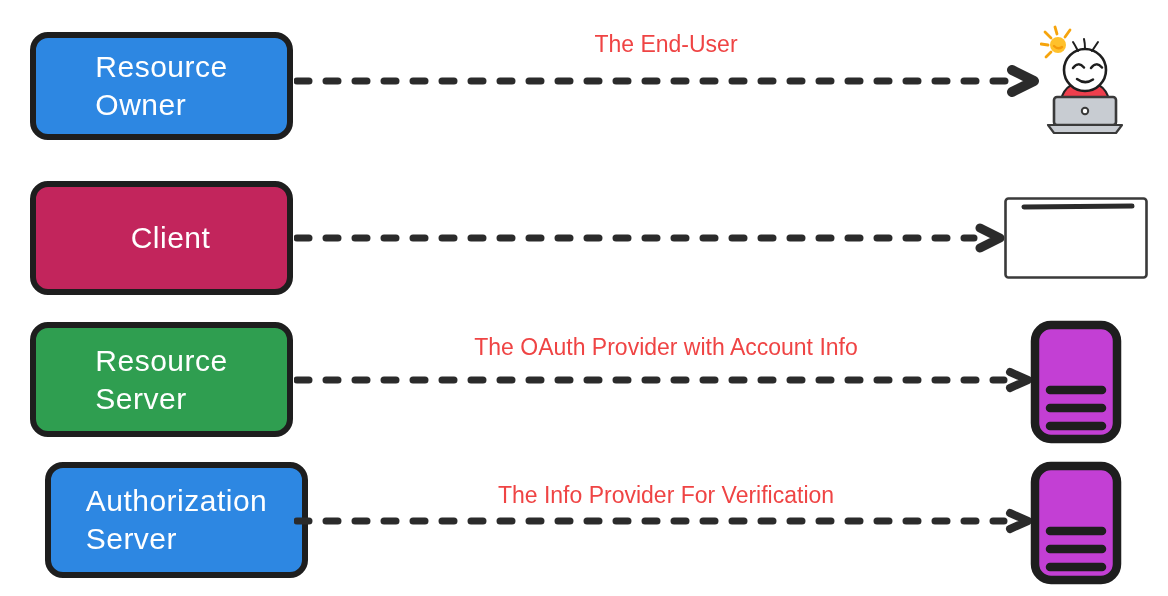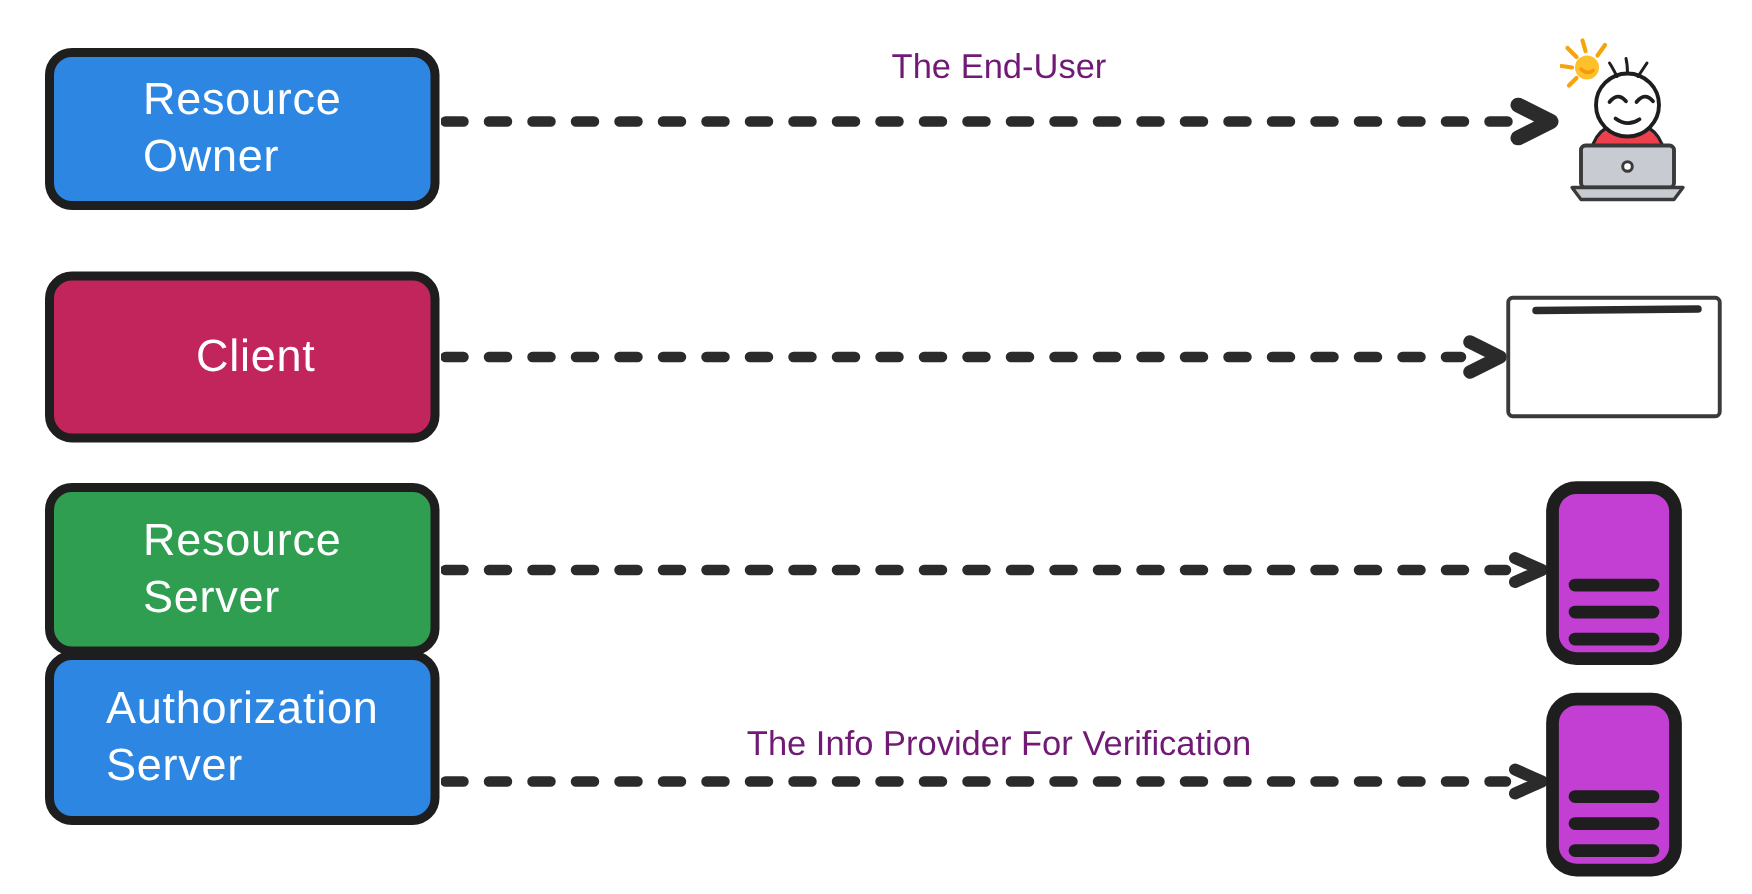--- a/index.html
+++ b/index.html
@@ -27,21 +27,21 @@
     font-size: 30px;
     line-height: 38px;
     white-space: pre-line;
     letter-spacing: 0.5px;
   }
   .arrow-label {
     position: absolute;
     left: 294px;
     width: 744px;
     text-align: center;
-    color: #701a75;
+    color: #ef4444;
     font-size: 23px;
     line-height: 26px;
   }
   .arrow-svg, .icon-svg { position: absolute; display: block; }
 </style>
 </head>
 <body>
 
 <div class="canvas">
 
@@ -106,36 +106,37 @@
   <svg class="icon-svg" style="left:1003px;top:195px" width="146" height="86" viewBox="0 0 146 86">
     <rect x="2.5" y="3.5" width="141" height="79" rx="3" fill="#ffffff" stroke="#3A3A3A" stroke-width="2.6"></rect>
     <line x1="21" y1="12" x2="129" y2="11" stroke="#2B2B2B" stroke-width="5" stroke-linecap="round"></line>
   </svg>
 
   <div class="role-box" style="top: 322px; height: 115px; background: rgb(47, 158, 80);">
     <span class="role-label">Resource
 Server</span>
   </div>
 
+  <div class="arrow-label" style="top:334px">The OAuth Provider with Account Info</div>
 
   <svg class="arrow-svg" style="left:294px;top:364px" width="744" height="32" viewBox="0 0 744 32">
     <line x1="3" y1="16" x2="710" y2="16" stroke="#2B2B2B" stroke-width="7" stroke-linecap="round" stroke-dasharray="12 17"></line>
     <polyline points="716,8 734,16 716,24" fill="none" stroke="#2B2B2B" stroke-width="8" stroke-linecap="round" stroke-linejoin="round"></polyline>
   </svg>
 
   <svg class="icon-svg" style="left:1030px;top:320px" width="92" height="124" viewBox="0 0 92 124">
     <rect x="5" y="5" width="82" height="114" rx="16" stroke="#1E1E1E" stroke-width="8.5" fill="#C33FD4"></rect>
     <g stroke="#1E1E1E" stroke-width="8.5" stroke-linecap="round">
       <line x1="20" y1="70" x2="72" y2="70"></line>
       <line x1="20" y1="88" x2="72" y2="88"></line>
       <line x1="20" y1="106" x2="72" y2="106"></line>
     </g>
   </svg>
 
-  <div class="role-box" style="top: 434px; height: 116px; background: rgb(45, 135, 226);">
+  <div class="role-box" style="top: 462px; height: 116px; background: rgb(45, 135, 226); margin-left: 15px;">
     <span class="role-label">Authorization
 Server</span>
   </div>
 
   <div class="arrow-label" style="top:482px">The Info Provider For Verification</div>
 
   <svg class="arrow-svg" style="left:294px;top:505px" width="744" height="32" viewBox="0 0 744 32">
     <line x1="3" y1="16" x2="710" y2="16" stroke="#2B2B2B" stroke-width="7" stroke-linecap="round" stroke-dasharray="12 17"></line>
     <polyline points="716,8 734,16 716,24" fill="none" stroke="#2B2B2B" stroke-width="8" stroke-linecap="round" stroke-linejoin="round"></polyline>
   </svg>

